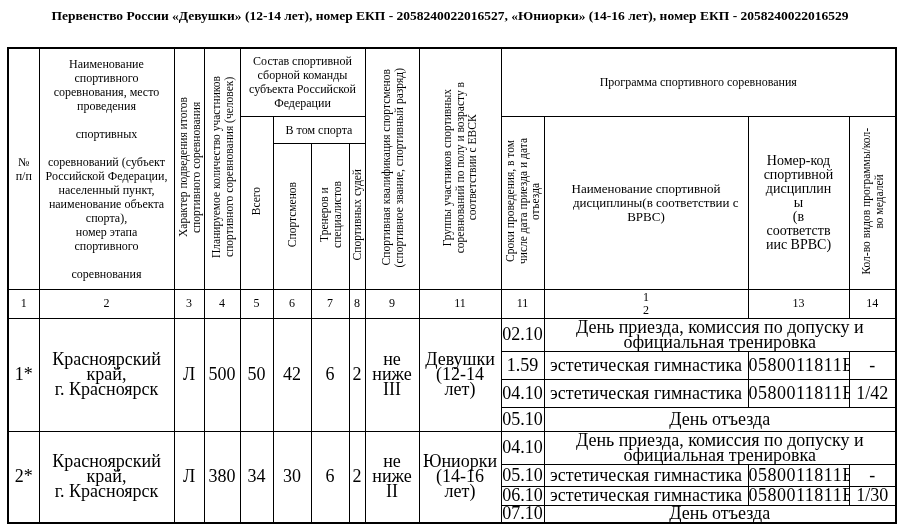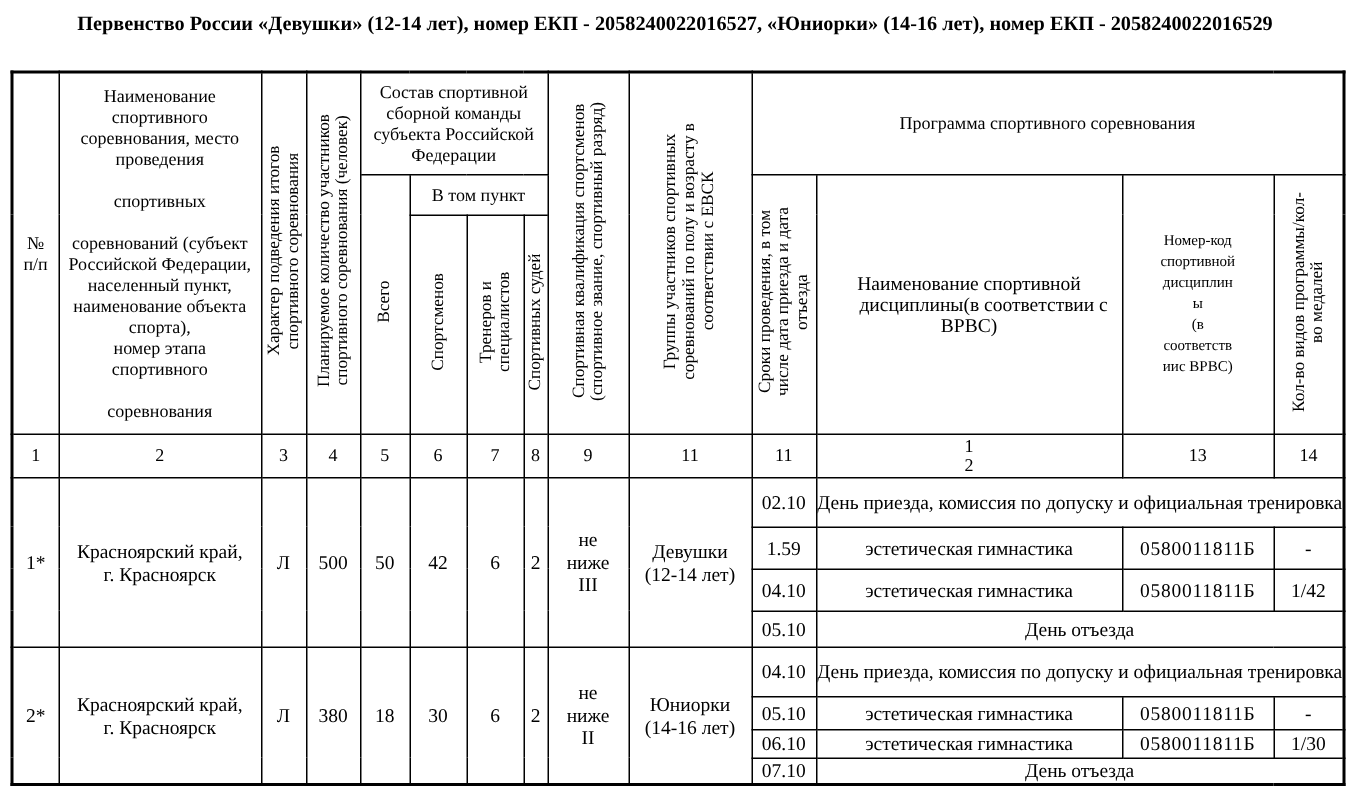--- a/index.html
+++ b/index.html
@@ -18,21 +18,21 @@
   tr.numrow { height:29px; }
   tr.r1a { height:33px; } tr.r1b { height:28px; } tr.r1c { height:28px; } tr.r1d { height:24px; }
   tr.r2a { height:33px; } tr.r2b { height:22px; } tr.r2c { height:19px; } tr.r2d { height:18px; }
   .pre { white-space:pre-line; }
   .prewrap { white-space:pre-wrap; }
   .vert { display:inline-block; writing-mode:vertical-rl; transform:rotate(180deg);
           white-space:pre-line; font-size:11.5px; line-height:12.5px; }
   .hname { font-size:11.5px; line-height:13px; }
   .ghead { font-size:12.5px; }
   .numrow td { font-size:12px; line-height:13px; }
-  .body-row td { font-size:13px; line-height:15px;font-family:Liberation Serif, serif; }
+  .body-row td { font-size:18px; line-height:15px;font-family:Liberation Serif, serif; }
   .tl { text-align:left; padding-left:6px; }
   .code-cell { letter-spacing:0.5px; }
 </style>
 </head>
 <body>
 
 <div class="page">
   <div class="title">Первенство России «Девушки» (12-14 лет), номер ЕКП - 2058240022016527, «Юниорки» (14-16 лет), номер ЕКП - 2058240022016529</div>
 
   <table class="tbl">
@@ -84,28 +84,28 @@
       <td rowspan="3"><span class="vert">Спортивная квалификация спортсменов
 (спортивное звание, спортивный разряд)</span></td>
       <td rowspan="3"><span class="vert">Группы участников спортивных
 соревнований по полу и возрасту в
 соответствии с ЕВСК</span></td>
       <td colspan="4" class="ghead">Программа спортивного соревнования</td>
     </tr>
 
     <tr class="h2">
       <td rowspan="2"><span class="vert">Всего</span></td>
-      <td colspan="3" class="ghead">В том пункт</td>
+      <td colspan="3" class="ghead">В том спорта</td>
       <td rowspan="2"><span class="vert">Сроки проведения, в том
 числе дата приезда и дата
 отъезда</span></td>
       <td rowspan="2" class="prewrap tl" style="font-size:13px;margin-left:21px;">Наименование спортивной
       дисциплины(в соответствии с
 ВРВС)</td>
-      <td rowspan="2" class="pre" style="font-size:10px;">Номер-код
+      <td rowspan="2" class="pre" style="font-size:14px;">Номер-код
 спортивной
 дисциплин
 ы
 (в
 соответств
 иис ВРВС)</td>
       <td rowspan="2"><span class="vert">Кол-во видов программы/кол-
 во медалей</span></td>
     </tr>
 
@@ -168,21 +168,21 @@
       <td>05.10</td>
       <td colspan="3" class="tl">День отъезда</td>
     </tr>
 
     <tr class="body-row r2a">
       <td rowspan="4">2*</td>
       <td rowspan="4" class="pre">Красноярский край,
 г. Красноярск</td>
       <td rowspan="4">Л</td>
       <td rowspan="4">380</td>
-      <td rowspan="4">18</td>
+      <td rowspan="4">34</td>
       <td rowspan="4">30</td>
       <td rowspan="4">6</td>
       <td rowspan="4">2</td>
       <td rowspan="4" class="pre">не
 ниже
 II</td>
       <td rowspan="4" class="pre">Юниорки
 (14-16 лет)</td>
       <td>04.10</td>
       <td colspan="3" class="tl">День приезда, комиссия по допуску и официальная тренировка</td>

